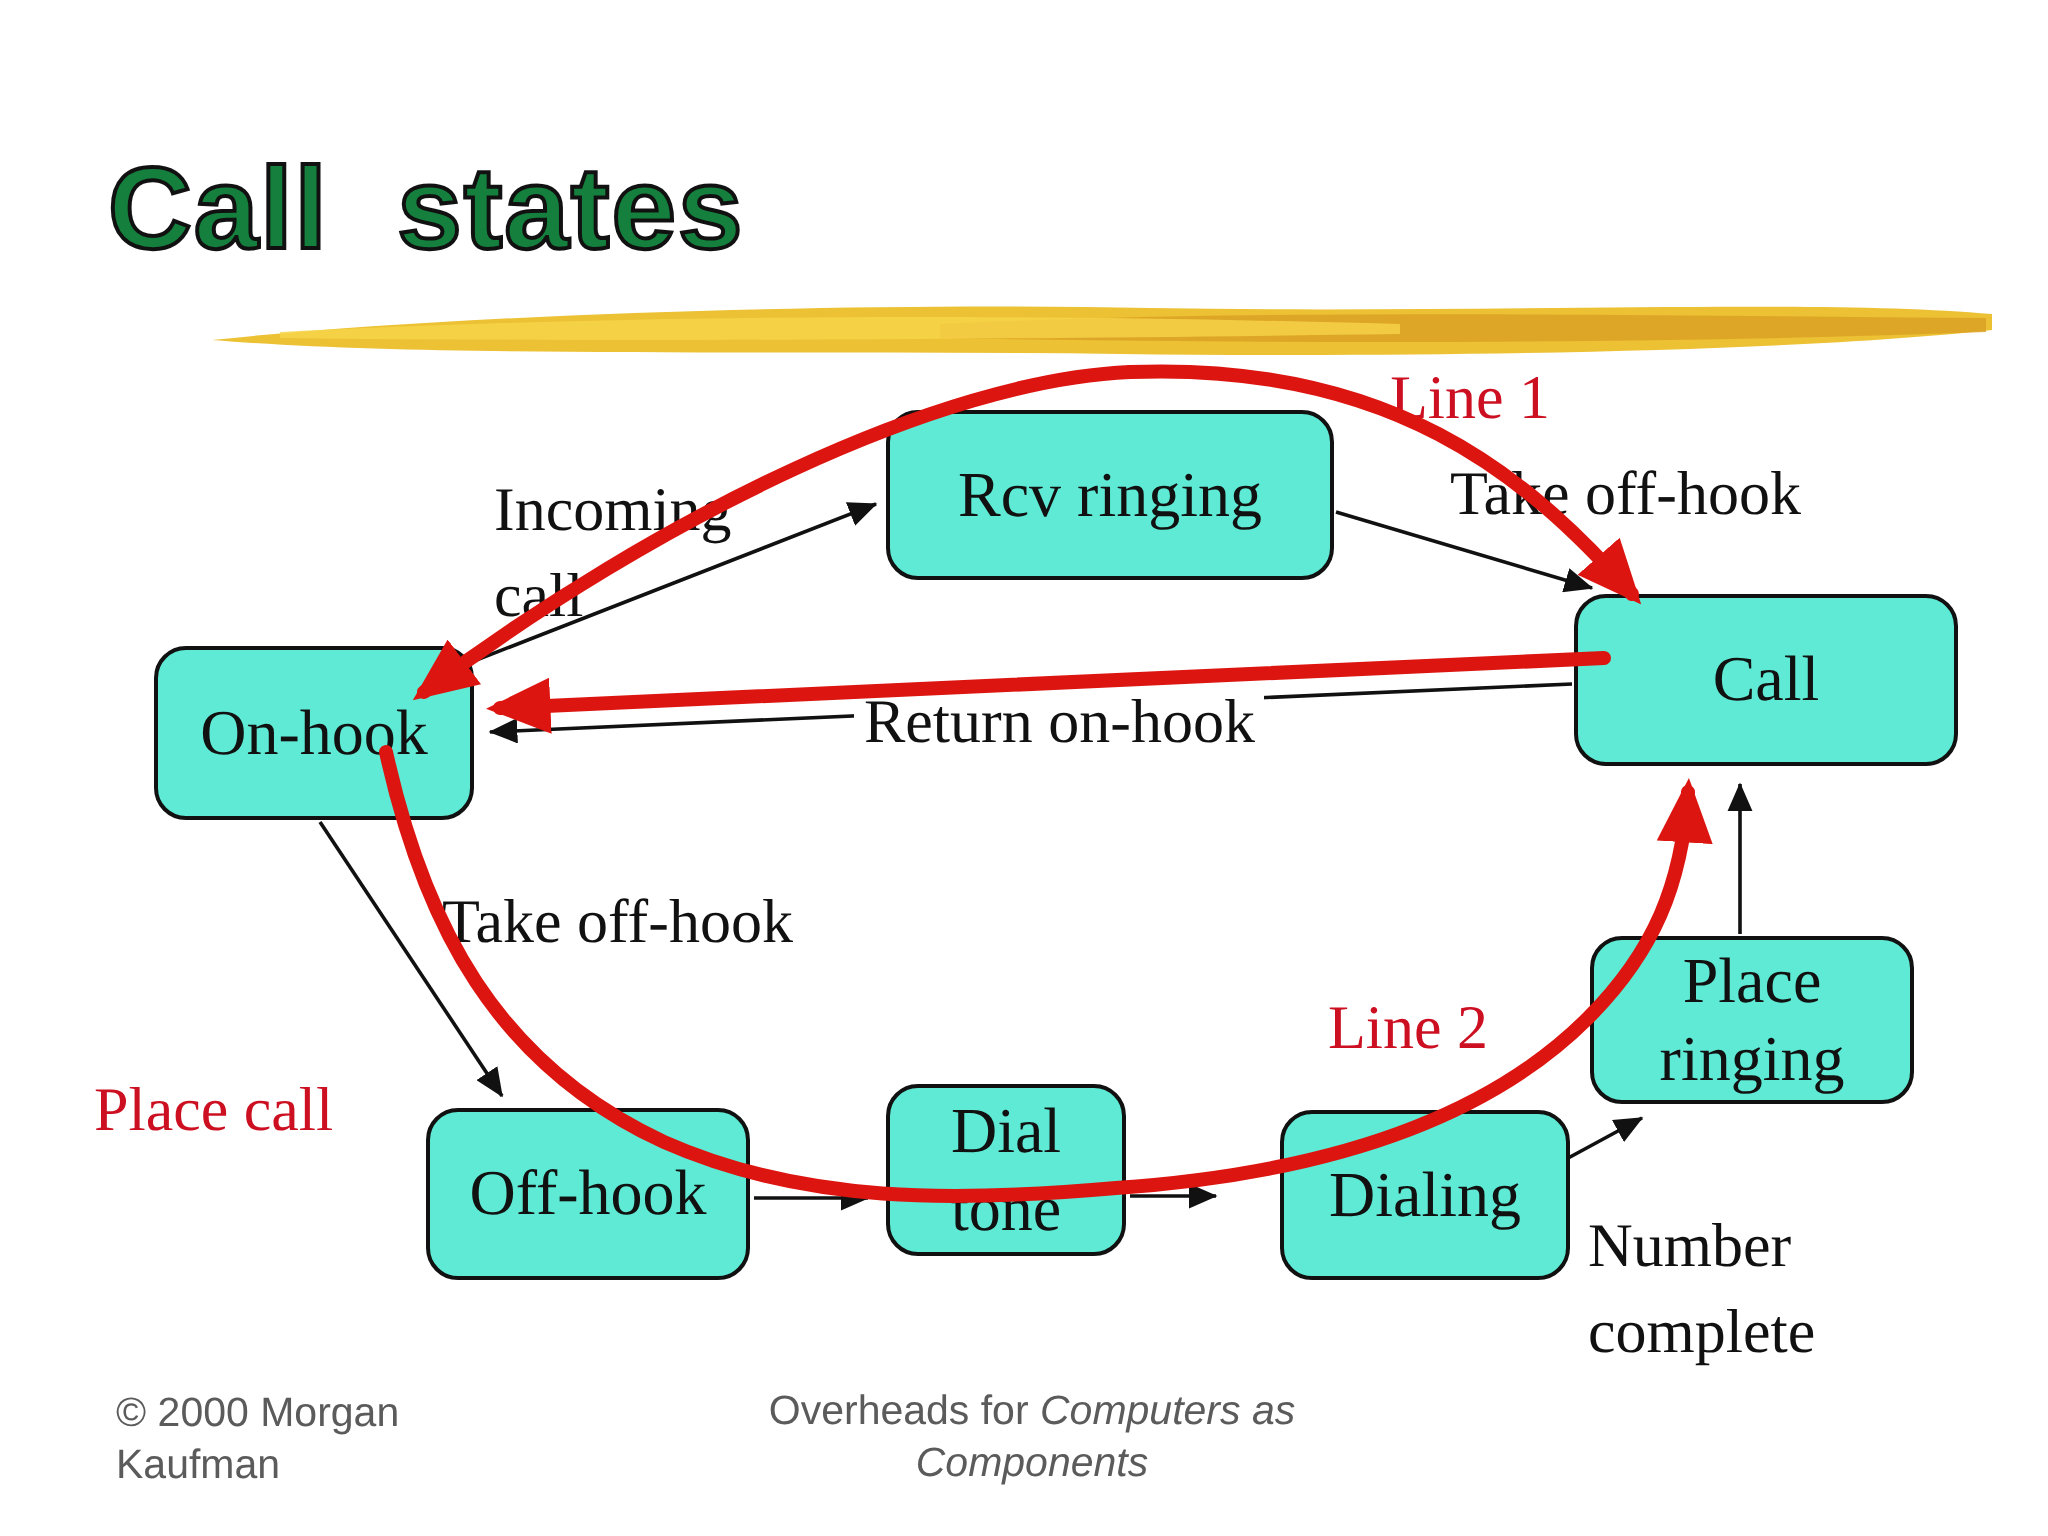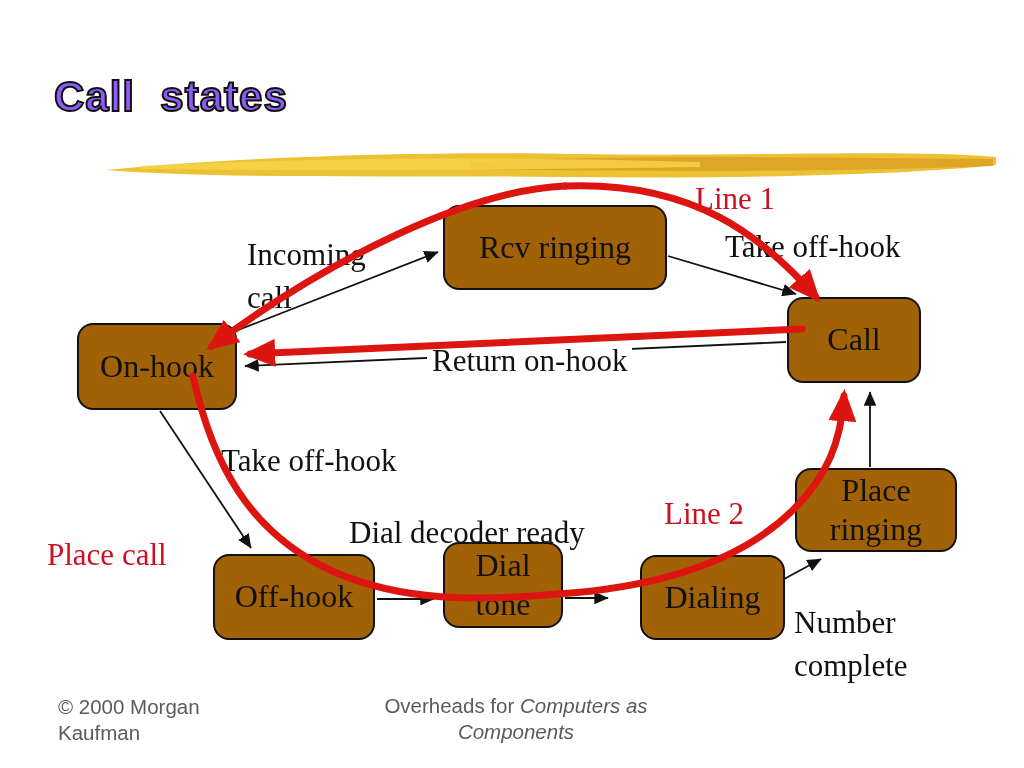--- a/index.html
+++ b/index.html
@@ -5,31 +5,31 @@
   html,body{margin:0;padding:0;background:#888;}
   #slide{
     position:relative;width:1024px;height:768px;background:#ffffff;
     overflow:hidden;font-family:"Liberation Serif",serif;color:#111;
   }
   svg.layer{position:absolute;left:0;top:0;width:1024px;height:768px;pointer-events:none;}
   #page-title{
     position:absolute;left:54px;top:76px;
     font-family:"Liberation Sans",sans-serif;font-weight:bold;
     -webkit-text-stroke:2px #111;letter-spacing:1px;
-    font-size:42px;line-height:1;color:#8b5cf6;white-space:pre;
+    font-size:58px;line-height:1;color:#15803d;white-space:pre;
   }
   .lbl{
     position:absolute;font-size:31px;line-height:1.38;color:#111;
     white-space:pre-line;
   }
   .lbl.red{color:#cc1022;}
   .lbl.center{text-align:center;}
   .lbl.whitebg{background:#ffffff;padding:0 5px;line-height:1.15;}
   .state{
-    position:absolute;background:#a16207;border:2.5px solid #111;
+    position:absolute;background:#5eead4;border:2.5px solid #111;
     border-radius:16px;display:flex;align-items:center;justify-content:center;
     box-sizing:border-box;
   }
   .state span{
     font-size:32px;line-height:1.22;text-align:center;white-space:pre-line;color:#111;
   }
   .footer{
     position:absolute;font-family:"Liberation Sans",sans-serif;
     font-size:20.5px;line-height:1.25;color:#5b5b5b;white-space:pre-line;
   }
@@ -65,32 +65,31 @@
 
   <div id="page-title">Call  states</div>
 
   <div class="lbl" style="left:247px;top:234px;">Incoming
 call</div>
   <div class="lbl red" style="left:695px;top:178px;">Line 1</div>
   <div class="lbl" style="left:725px;top:226px;">Take off-hook</div>
   <div class="lbl whitebg" style="left:427px;top:343px;">Return on-hook</div>
   <div class="lbl" style="left:221px;top:440px;">Take off-hook</div>
   <div class="lbl red" style="left:47px;top:534px;">Place call</div>
-  <div class="lbl" style="left:349px;top:512px;">Dial decoder ready</div>
   <div class="lbl red" style="left:664px;top:493px;">Line 2</div>
   <div class="lbl" style="left:794px;top:602px;">Number
 complete</div>
 
   <div class="state" style="left:77px;top:323px;width:160px;height:87px;">
       <span>On-hook</span>
     </div>
   <div class="state" style="left:443px;top:205px;width:224px;height:85px;">
       <span>Rcv ringing</span>
     </div>
-  <div class="state" style="left:787px;top:297px;width:134px;height:86px;">
+  <div class="state" style="left:787px;top:297px;width:192px;height:86px;">
       <span>Call</span>
     </div>
   <div class="state" style="left:795px;top:468px;width:162px;height:84px;">
       <span>Place
 ringing</span>
     </div>
   <div class="state" style="left:213px;top:554px;width:162px;height:86px;">
       <span>Off-hook</span>
     </div>
   <div class="state" style="left:443px;top:542px;width:120px;height:86px;">

